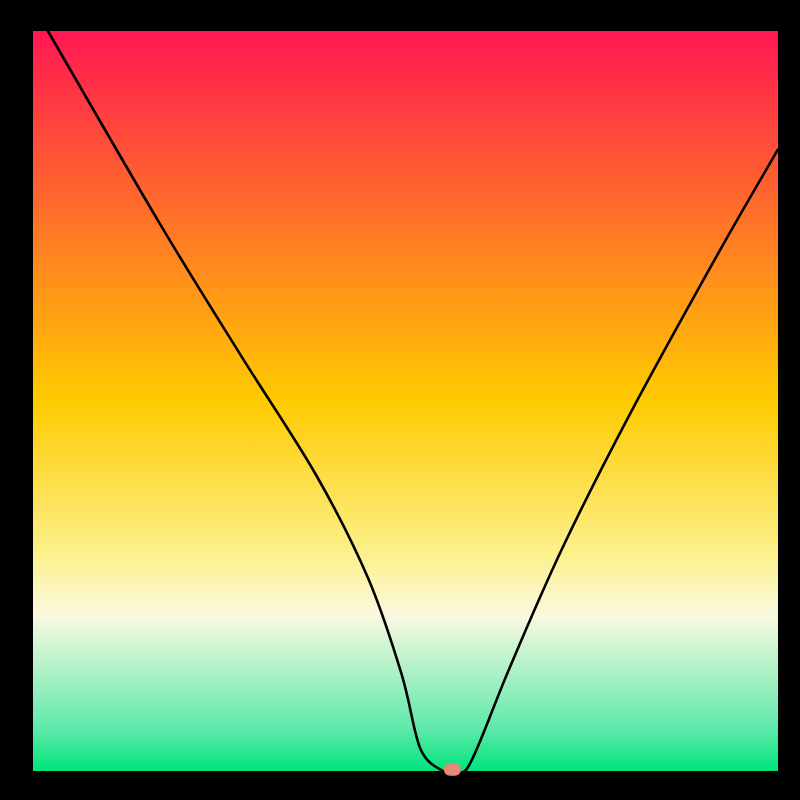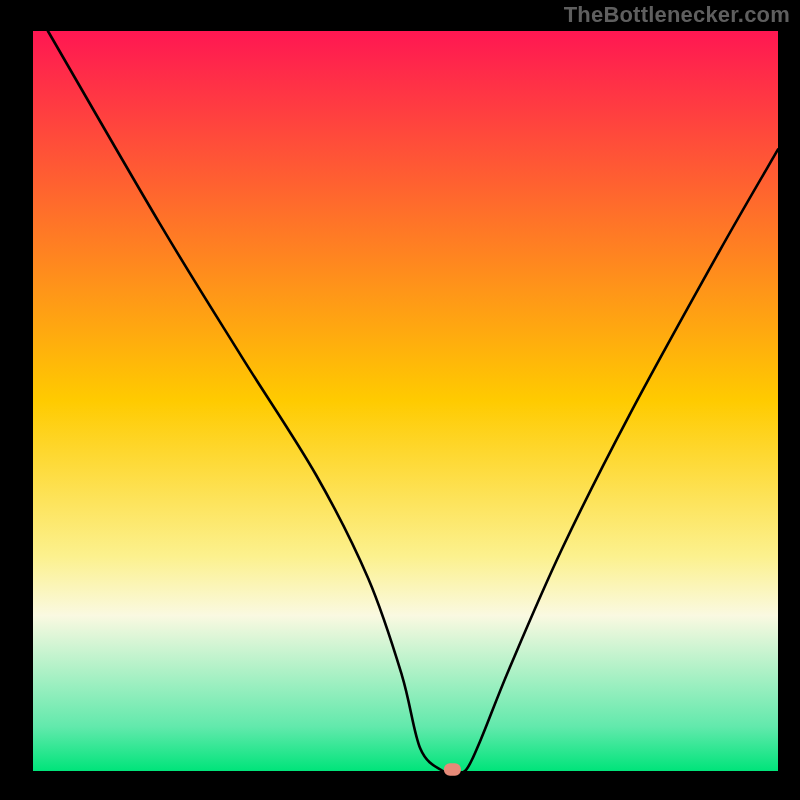--- a/index.html
+++ b/index.html
@@ -48,14 +48,13 @@
 
     <rect x="0" y="0" width="800" height="800" fill="#000"></rect>
 
     <rect id="plot-rect" fill="url(#bg-grad)" x="33" y="31" width="745" height="740"></rect>
 
     <path id="curve-path" fill="none" stroke="#000" stroke-width="2.6" stroke-linecap="round" stroke-linejoin="round" d="M 47.9 31 C 66.525 63.06666666666667, 127.36666666666667 169.13333333333335, 159.65 223.4 C 191.93333333333334 277.6666666666667, 215.52500000000003 314.66666666666663, 241.60000000000002 356.59999999999997 C 267.675 398.5333333333333, 294.9916666666667 438, 316.1 475 C 337.20833333333337 512, 353.97083333333336 545.3000000000001, 368.25 578.6 C 382.52916666666664 611.9, 393.0833333333333 646.4333333333333, 401.775 674.8 C 410.46666666666664 703.1666666666666, 413.5708333333333 732.7666666666667, 420.40000000000003 748.8 C 427.22916666666674 764.8333333333333, 437.7833333333334 767.3, 442.75000000000006 771 C 447.7166666666667 774.7, 446.4750000000001 771, 450.20000000000005 771 C 453.925 771, 460.1333333333333 775.9333333333334, 465.09999999999997 771 C 470.0666666666666 766.0666666666666, 472.55 758.6666666666666, 480 741.4 C 487.45 724.1333333333333, 496.1416666666667 699.4666666666667, 509.8 667.4 C 523.4583333333334 635.3333333333333, 542.0833333333333 590.9333333333333, 561.9499999999999 549 C 581.8166666666666 507.06666666666666, 602.925 465.1333333333333, 629 415.8 C 655.075 366.4666666666667, 693.5666666666666 297.40000000000003, 718.4 253.00000000000003 C 743.2333333333333 208.60000000000002, 768.0666666666666 166.66666666666669, 778 149.40000000000003"></path>
 
     <rect id="marker-rect" rx="6" ry="6" x="443.86749999999995" y="763.23" width="17.134999999999998" height="12.58" fill="#e68a78"></rect>
   </svg>
 
-  <div class="watermark">TheBottlenecker.com</div>
 </div>
 
 </body></html>

